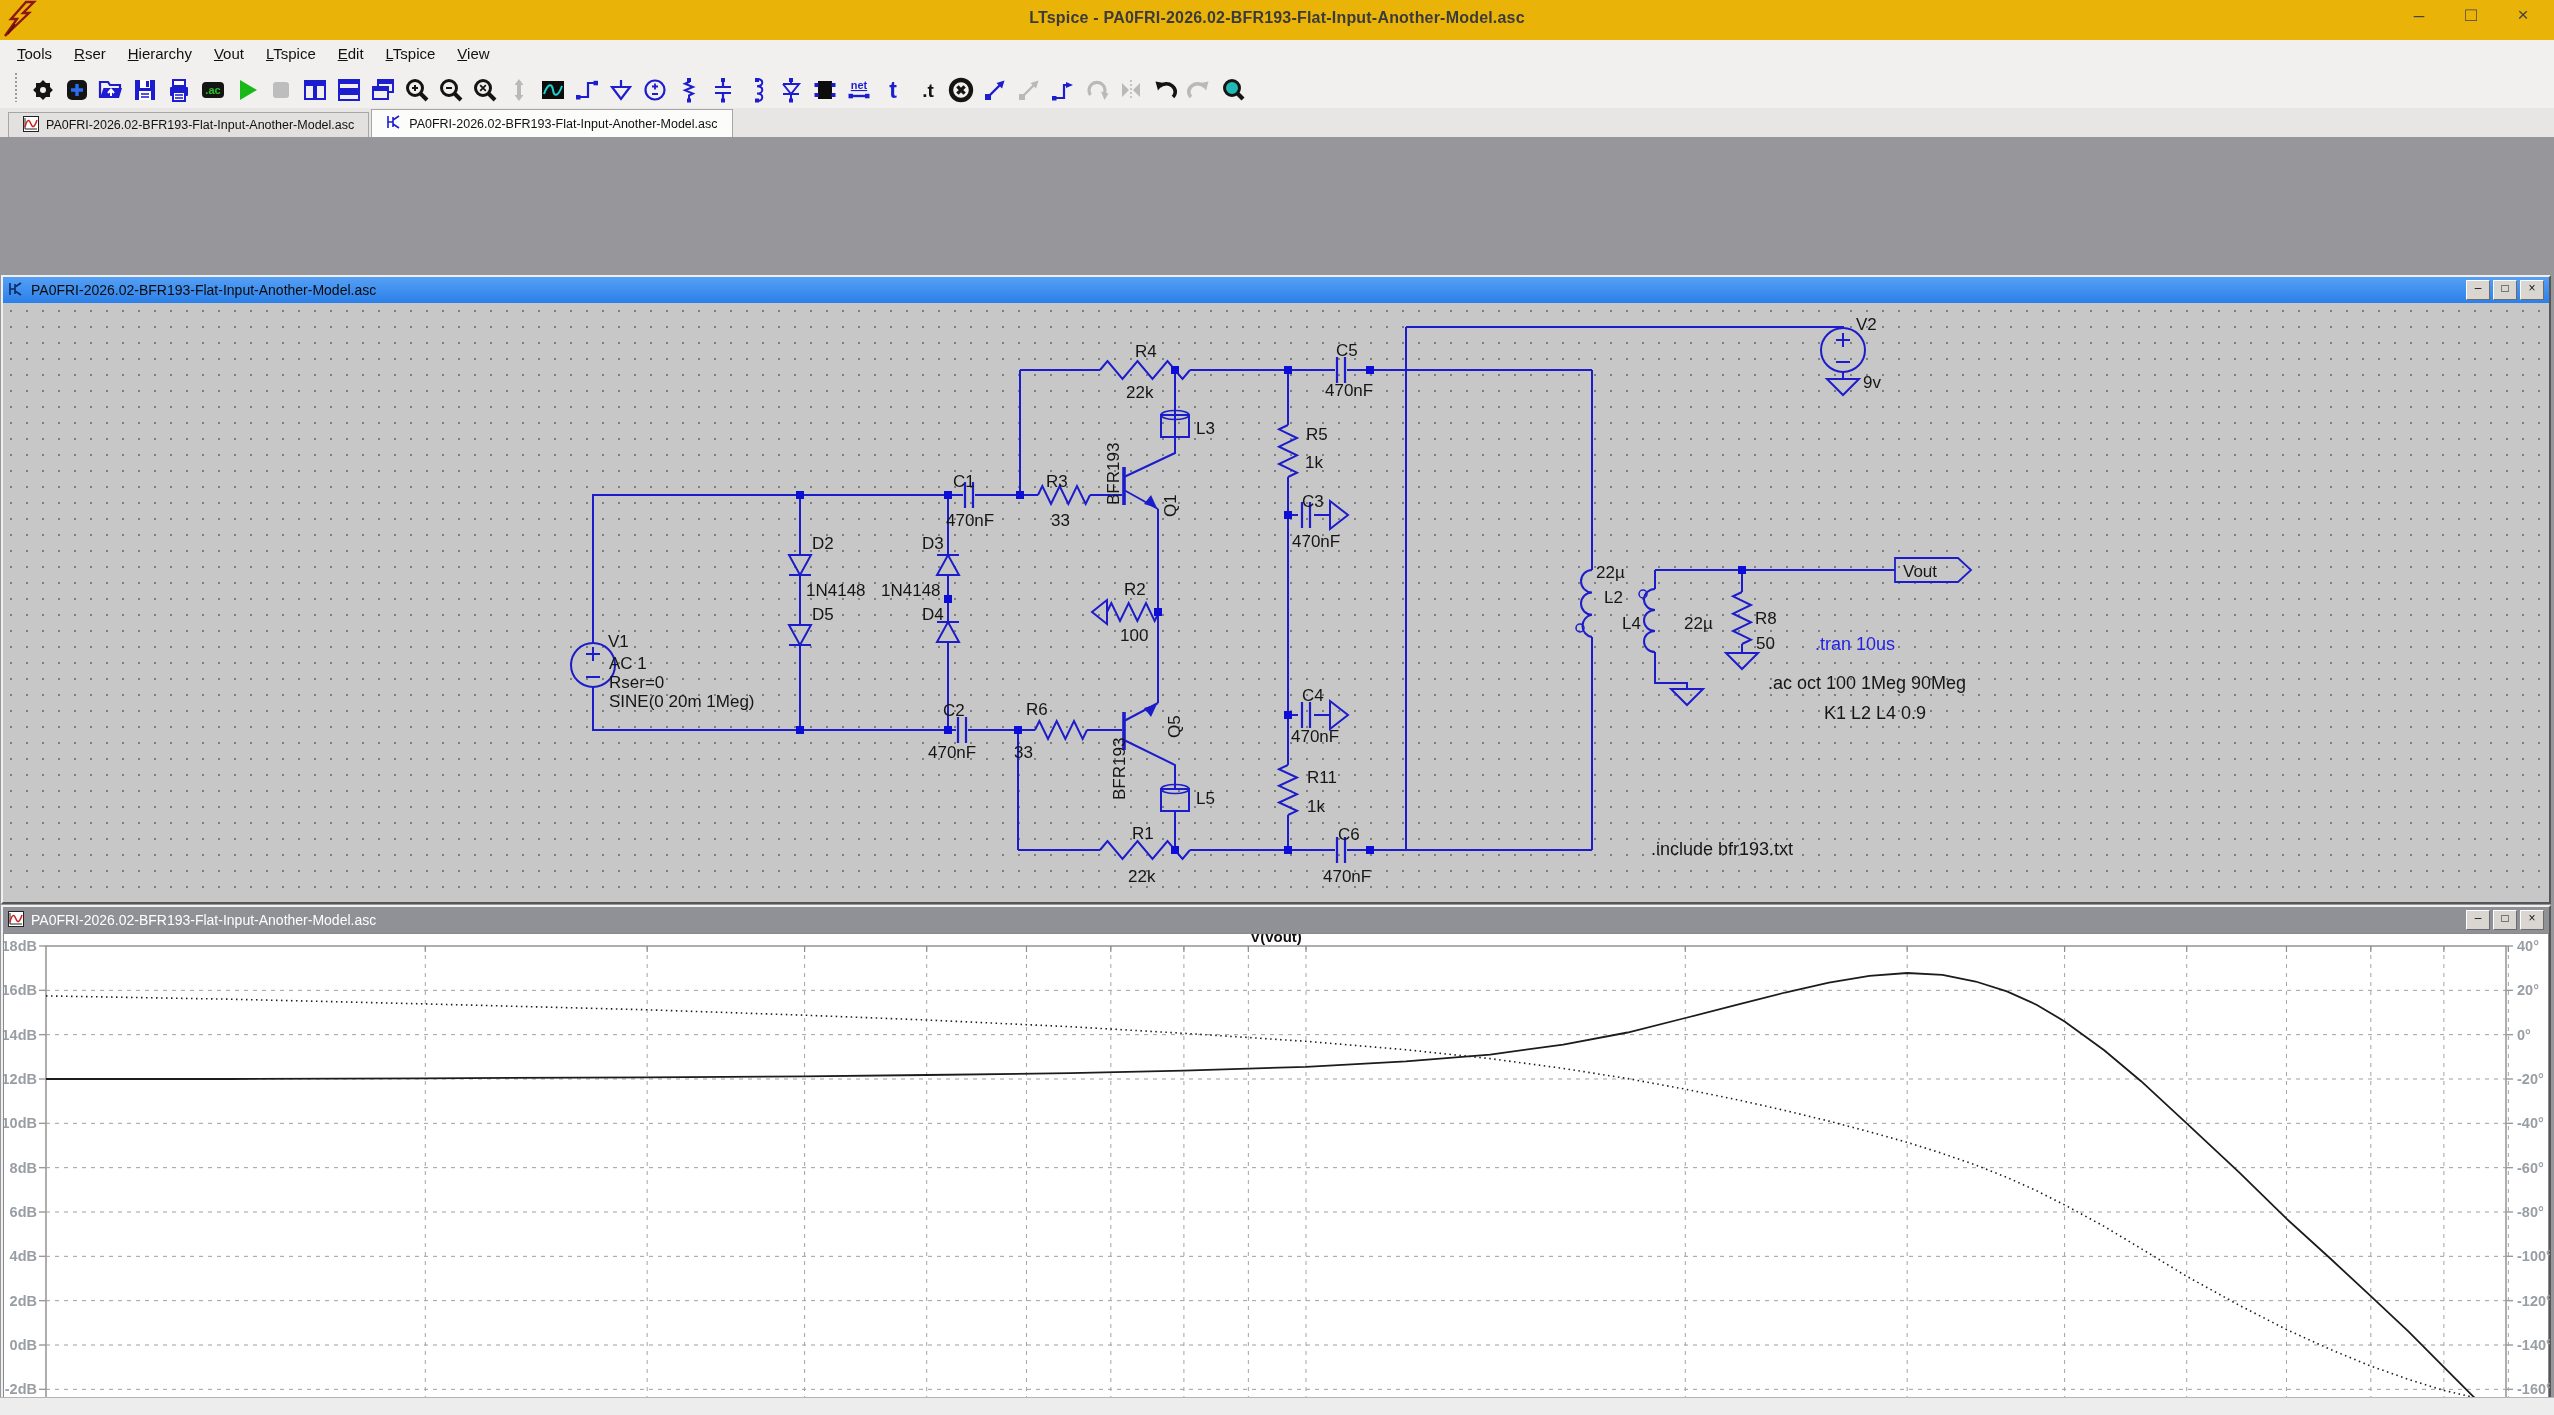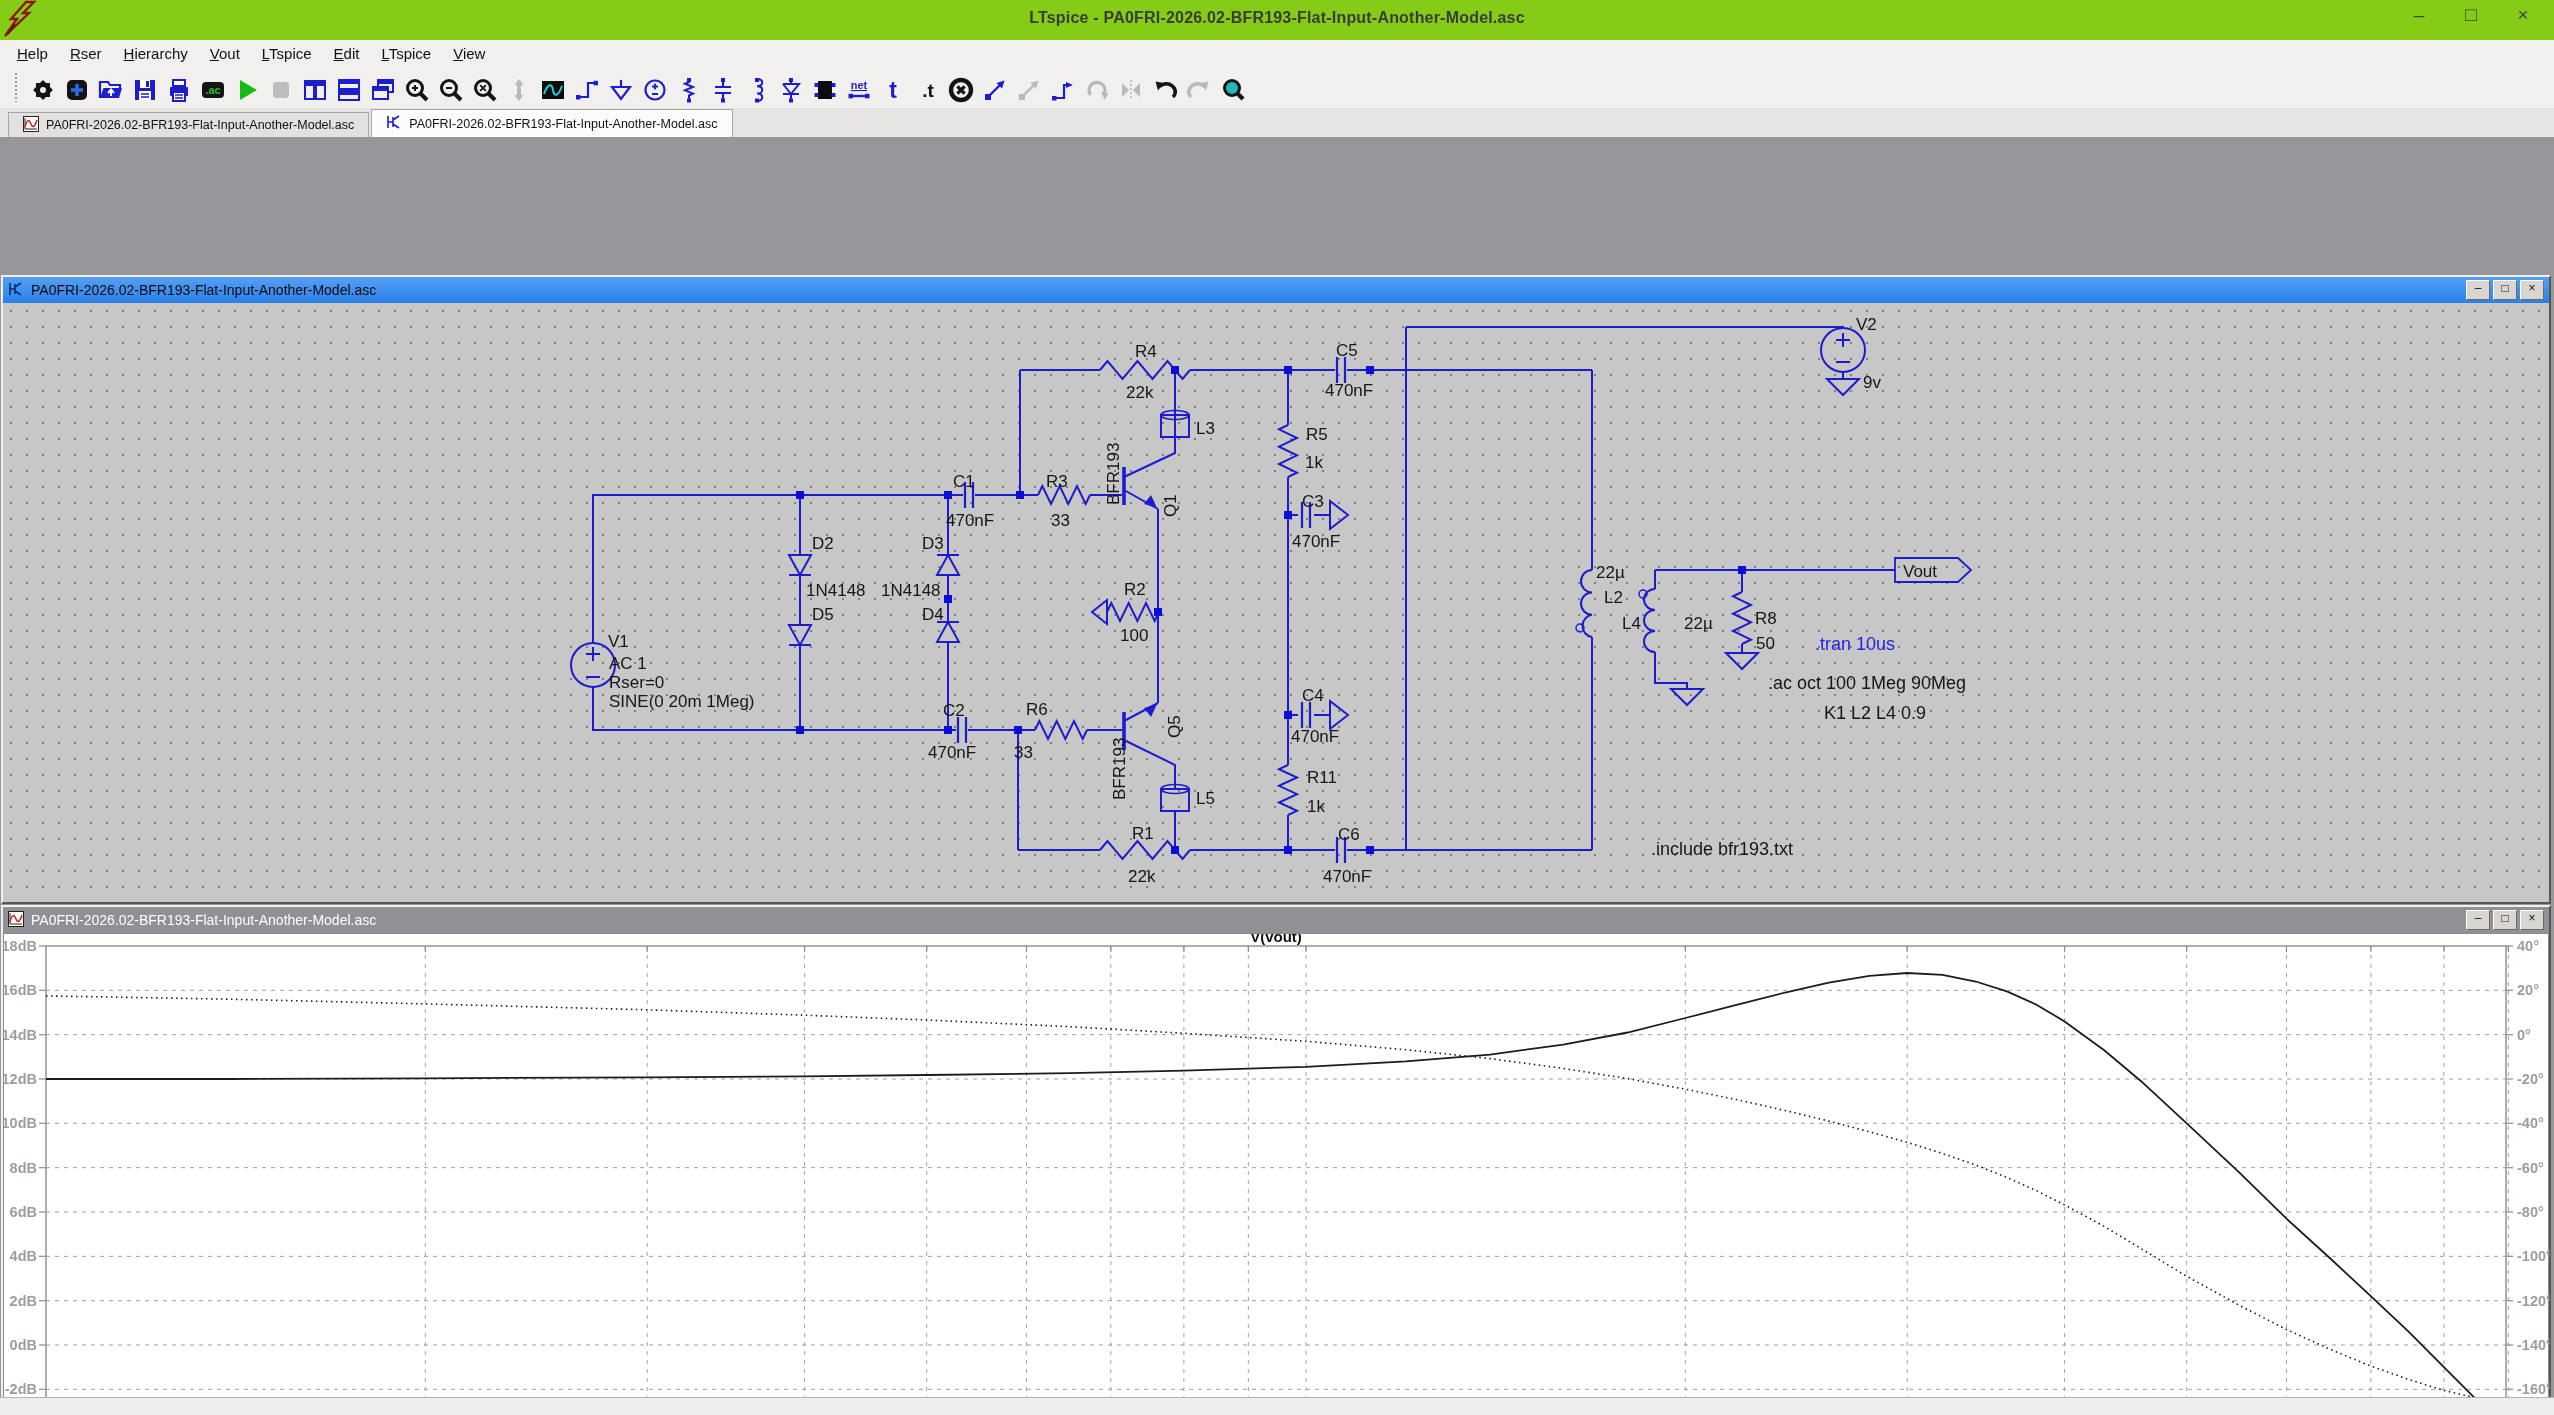--- a/index.html
+++ b/index.html
@@ -1,19 +1,19 @@
 <!DOCTYPE html>
 <html><head>
 <meta charset="utf-8">
 <style>
   html,body{margin:0;padding:0}
   body{width:2554px;height:1415px;position:relative;overflow:hidden;
        font-family:"Liberation Sans","DejaVu Sans",sans-serif;background:#bfbfbf;}
   
-  #titlebar{position:absolute;left:0;top:0;width:2554px;height:40px;background:#84cc16;
+  #titlebar{position:absolute;left:0;top:0;width:2554px;height:40px;background:#eab308;
             display:flex;align-items:center;}
   #app-logo{position:absolute;left:2px;top:0px;}
   #main-title{position:absolute;left:0;right:0;text-align:center;top:9px;font-size:16px;
               font-weight:bold;color:#3b3b3b;letter-spacing:.2px;}
   #main-controls{position:absolute;right:18px;top:4px;display:flex;gap:26px;}
   .main-ctl{font-size:19px;color:#444;width:26px;text-align:center;cursor:default;}
   #menubar{position:absolute;left:0;top:40px;width:2554px;height:26px;background:#f1f0ee;
            display:flex;align-items:center;padding-left:6px;}
   .menu-item{padding:0 11px;font-size:15px;color:#111;}
   .menu-item::first-letter{text-decoration:underline;}
@@ -59,21 +59,21 @@
   </span>
   <div id="main-title">LTspice - PA0FRI-2026.02-BFR193-Flat-Input-Another-Model.asc</div>
   <div id="main-controls">
       <span class="main-ctl">–</span>
       <span class="main-ctl">□</span>
       <span class="main-ctl">×</span>
     </div>
 </div>
 
 <div id="menubar">
-    <span class="menu-item">Help</span>
+    <span class="menu-item">Tools</span>
     <span class="menu-item">Rser</span>
     <span class="menu-item">Hierarchy</span>
     <span class="menu-item">Vout</span>
     <span class="menu-item">LTspice</span>
     <span class="menu-item">Edit</span>
     <span class="menu-item">LTspice</span>
     <span class="menu-item">View</span>
   </div>
 <div id="toolbar">
     <div class="tb">

